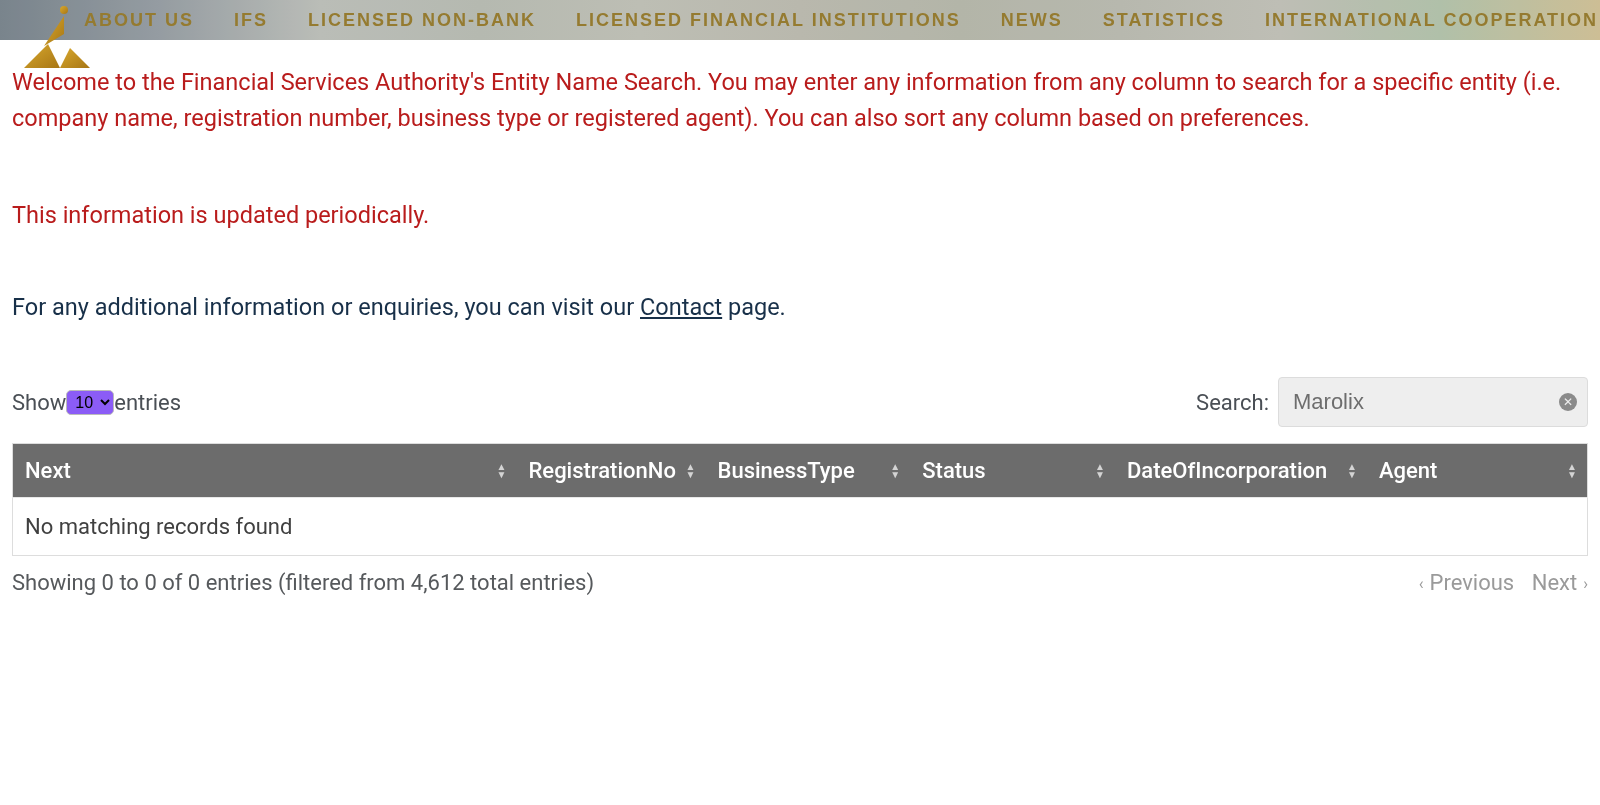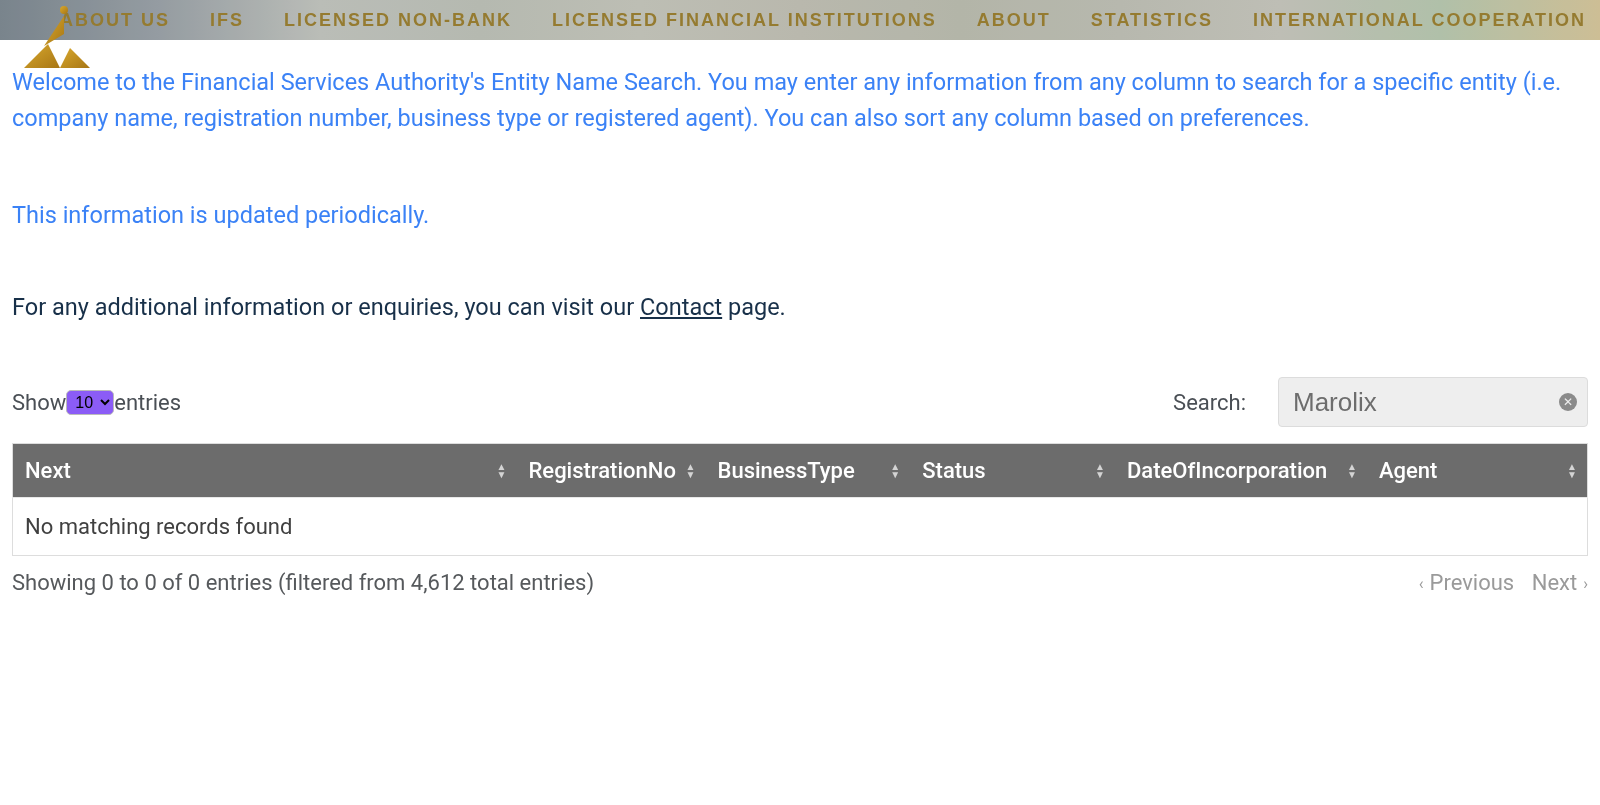--- a/index.html
+++ b/index.html
@@ -15,21 +15,21 @@
   
   .header {
     height: 40px;
     width: 100%;
     background: linear-gradient(90deg,
       #6b7780 0%, #8a9298 10%, #b3b6b0 20%, #aeb2a8 30%,
       #b6b7ac 40%, #b2b1a5 50%, #abae9f 60%, #b0b1a6 70%,
       #b7b7ad 80%, #a8baa0 90%, #c8b88a 100%);
     display: flex;
     align-items: center;
-    padding-left: 60px;
+    padding-left: 84px;
     opacity: 0.9;
   }
   .nav {
     display: flex;
     gap: 40px;
     align-items: center;
   }
   .nav a {
     font-family: "Arial Narrow", Arial, sans-serif;
     font-weight: 700;
@@ -48,21 +48,21 @@
     height: 66px;
   }
 
   .content {
     padding: 24px 12px 0 12px;
   }
 
   .intro p {
     font-size: 23.5px;
     line-height: 1.55;
-    color: #3b82f6;
+    color: #b91c1c;
     margin-bottom: 60px;
   }
 
   .contact-line {
     font-size: 23.5px;
     color: #183049;
     margin-bottom: 56px;
   }
   .contact-line a { color: #183049; text-decoration: underline; text-align: center; }
 
@@ -90,39 +90,39 @@
     font-size: 16px;
     padding: 2px 4px;
     border: 1px solid #bbb;
     border-radius: 5px;
     background: #8b5cf6;
   }
 
   .dt-search {
     display: flex;
     align-items: center;
-    gap: 32px;
+    gap: 9px;
     font-size: 22px;
     color: #4a4f55;
   }
   .dt-search-box {
     position: relative;
     background: #eeeeee;
     border: 1px solid #dcdcdc;
     border-radius: 4px;
     width: 310px;
     height: 50px;
     display: flex;
     align-items: center;
     padding: 0 36px 0 14px;
   }
   .dt-search-box input {
     border: none;
     background: transparent;
-    font-size: 26px;
+    font-size: 22px;
     color: #6d6d6d;
     width: 100%;
     outline: none;
   }
   .dt-search-box .clear {
     position: absolute;
     right: 10px;
     top: 50%;
     transform: translateY(-50%);
     width: 18px;
@@ -193,21 +193,21 @@
 </style>
 </head>
 <body>
 
 <div class="header">
   <nav class="nav">
     <a href="#">ABOUT US</a>
     <a href="#">IFS</a>
     <a href="#">LICENSED NON-BANK</a>
     <a href="#">LICENSED FINANCIAL INSTITUTIONS</a>
-    <a href="#">ABOUT</a>
+    <a href="#">NEWS</a>
     <a href="#">STATISTICS</a>
     <a href="#">INTERNATIONAL COOPERATION</a>
 
   </nav>
 </div>
 
 <div class="logo">
   <svg viewBox="0 0 78 66" width="78" height="66">
     <defs>
       <linearGradient id="g1" x1="0" y1="0" x2="1" y2="1">

